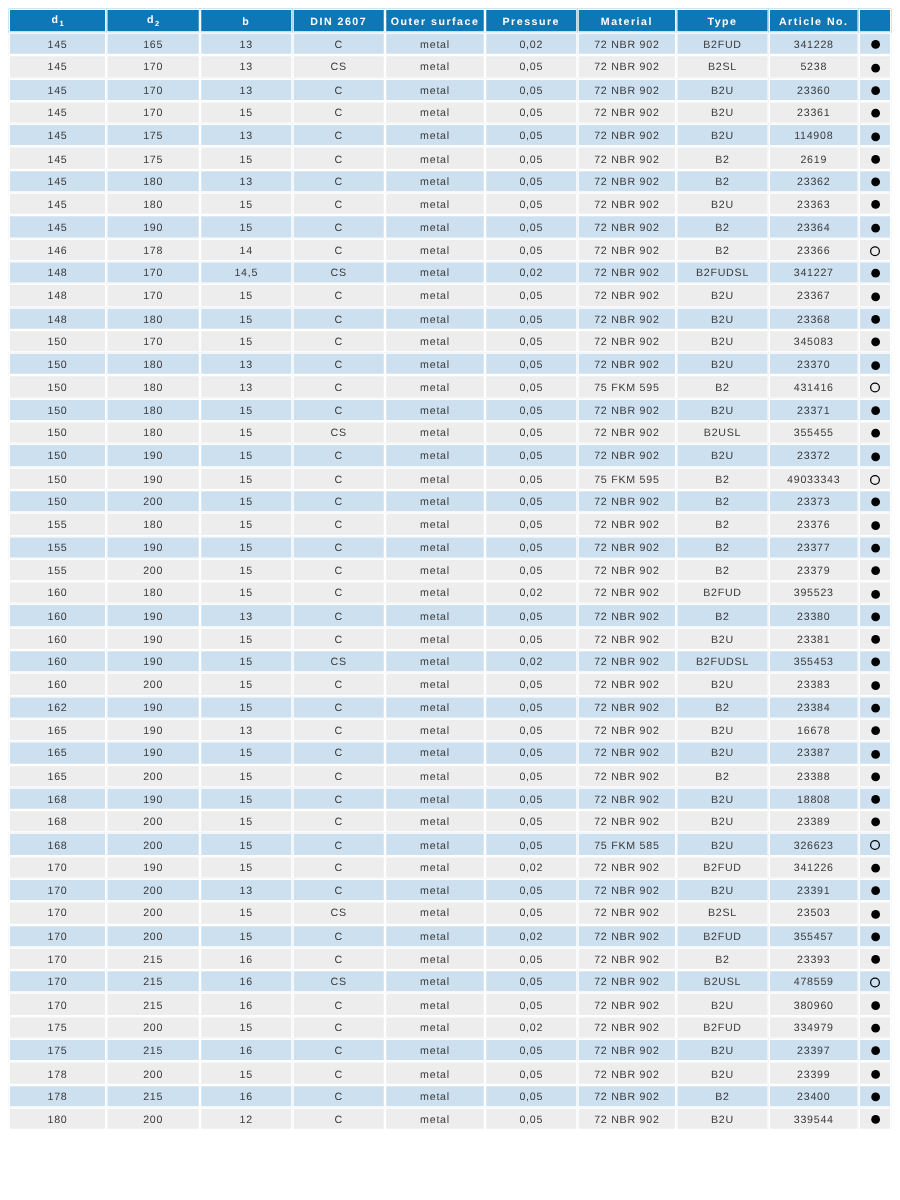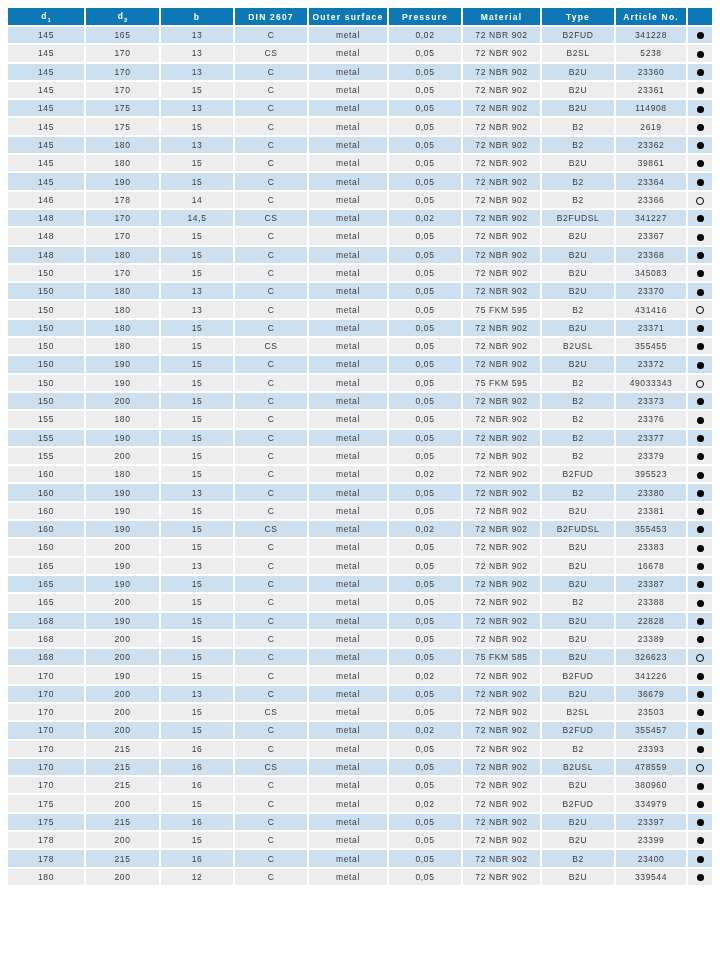--- a/index.html
+++ b/index.html
@@ -190,21 +190,21 @@
         </tr>
         <tr class="row-even">
           <td>145</td>
           <td>180</td>
           <td>15</td>
           <td>C</td>
           <td>metal</td>
           <td>0,05</td>
           <td>72 NBR 902</td>
           <td>B2U</td>
-          <td>39861</td>
+          <td>23363</td>
           <td><span class="dot dot-filled"></span></td>
         </tr>
         <tr class="row-odd">
           <td>145</td>
           <td>190</td>
           <td>15</td>
           <td>C</td>
           <td>metal</td>
           <td>0,05</td>
           <td>72 NBR 902</td>
@@ -445,20 +445,32 @@
           <td>200</td>
           <td>15</td>
           <td>C</td>
           <td>metal</td>
           <td>0,05</td>
           <td>72 NBR 902</td>
           <td>B2U</td>
           <td>23383</td>
           <td><span class="dot dot-filled"></span></td>
         </tr>
+        <tr class="row-odd">
+          <td>162</td>
+          <td>190</td>
+          <td>15</td>
+          <td>C</td>
+          <td>metal</td>
+          <td>0,05</td>
+          <td>72 NBR 902</td>
+          <td>B2</td>
+          <td>23384</td>
+          <td><span class="dot dot-filled"></span></td>
+        </tr>
         <tr class="row-even">
           <td>165</td>
           <td>190</td>
           <td>13</td>
           <td>C</td>
           <td>metal</td>
           <td>0,05</td>
           <td>72 NBR 902</td>
           <td>B2U</td>
           <td>16678</td>
@@ -490,21 +502,21 @@
         </tr>
         <tr class="row-odd">
           <td>168</td>
           <td>190</td>
           <td>15</td>
           <td>C</td>
           <td>metal</td>
           <td>0,05</td>
           <td>72 NBR 902</td>
           <td>B2U</td>
-          <td>22828</td>
+          <td>18808</td>
           <td><span class="dot dot-filled"></span></td>
         </tr>
         <tr class="row-even">
           <td>168</td>
           <td>200</td>
           <td>15</td>
           <td>C</td>
           <td>metal</td>
           <td>0,05</td>
           <td>72 NBR 902</td>
@@ -538,21 +550,21 @@
         </tr>
         <tr class="row-odd">
           <td>170</td>
           <td>200</td>
           <td>13</td>
           <td>C</td>
           <td>metal</td>
           <td>0,05</td>
           <td>72 NBR 902</td>
           <td>B2U</td>
-          <td>36679</td>
+          <td>23391</td>
           <td><span class="dot dot-filled"></span></td>
         </tr>
         <tr class="row-even">
           <td>170</td>
           <td>200</td>
           <td>15</td>
           <td>CS</td>
           <td>metal</td>
           <td>0,05</td>
           <td>72 NBR 902</td>

